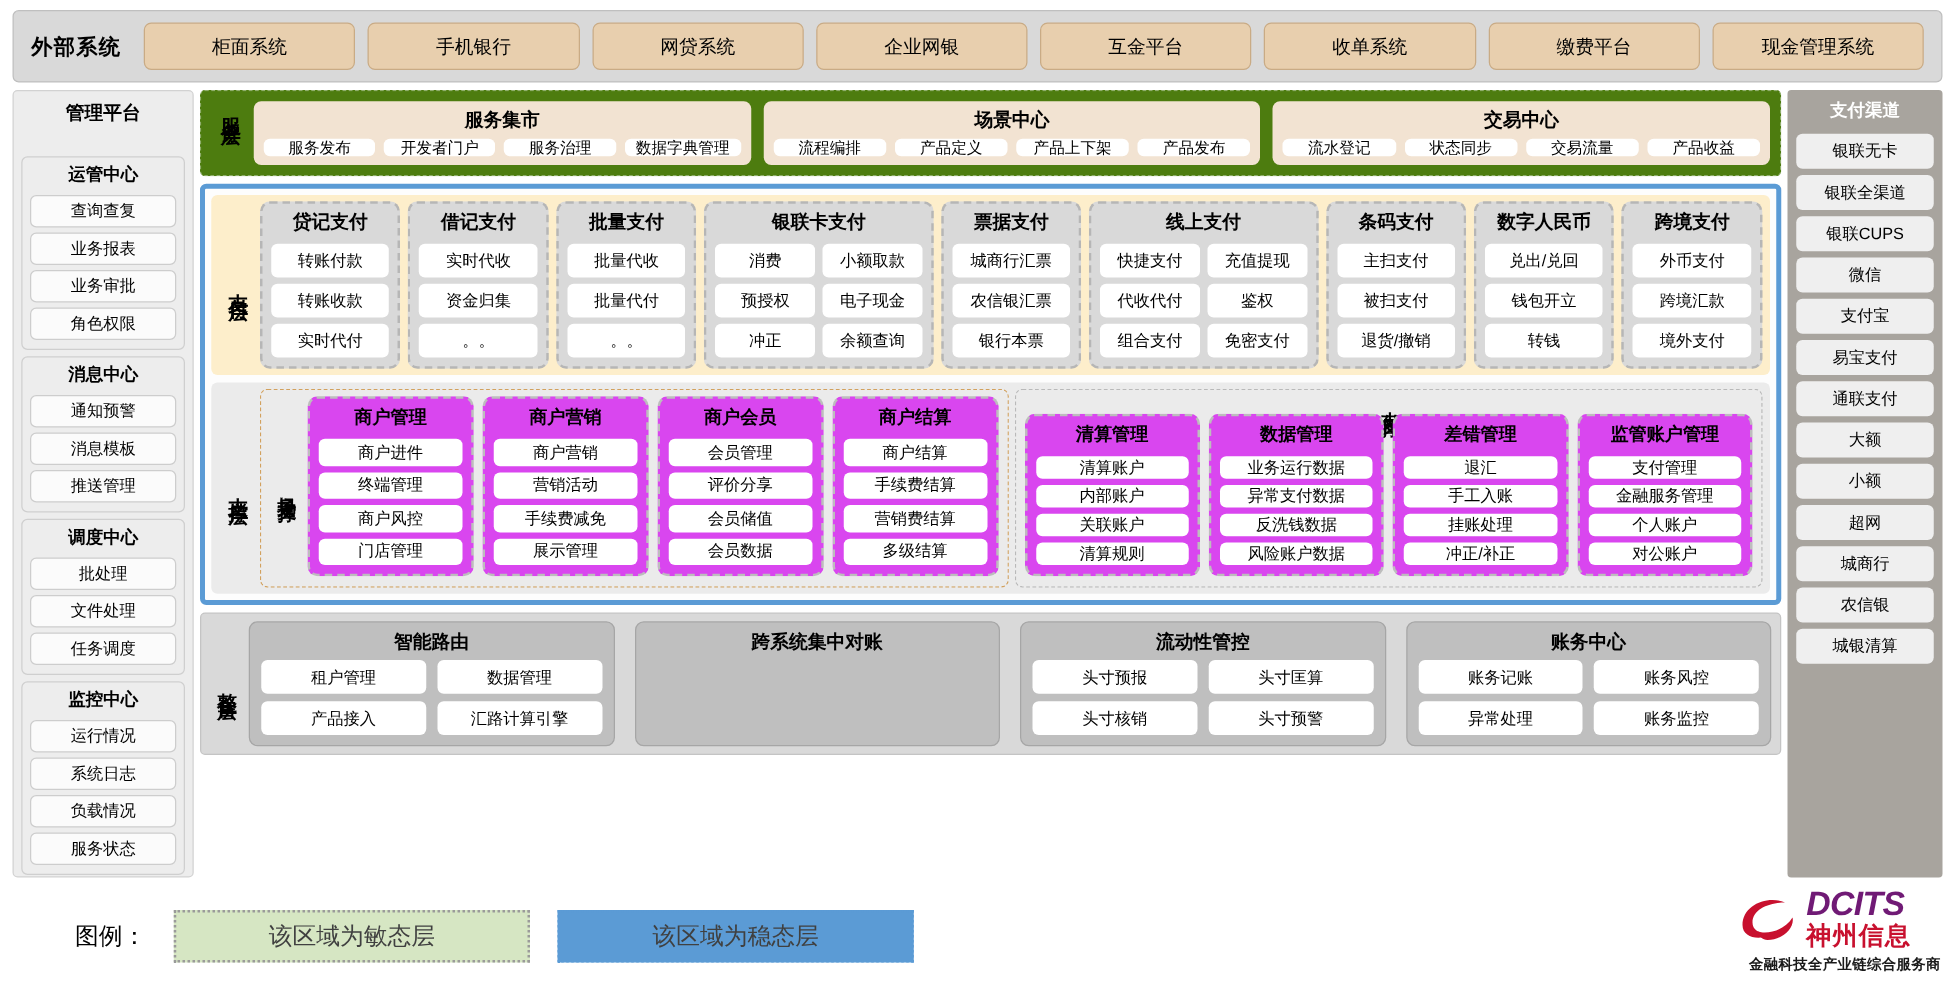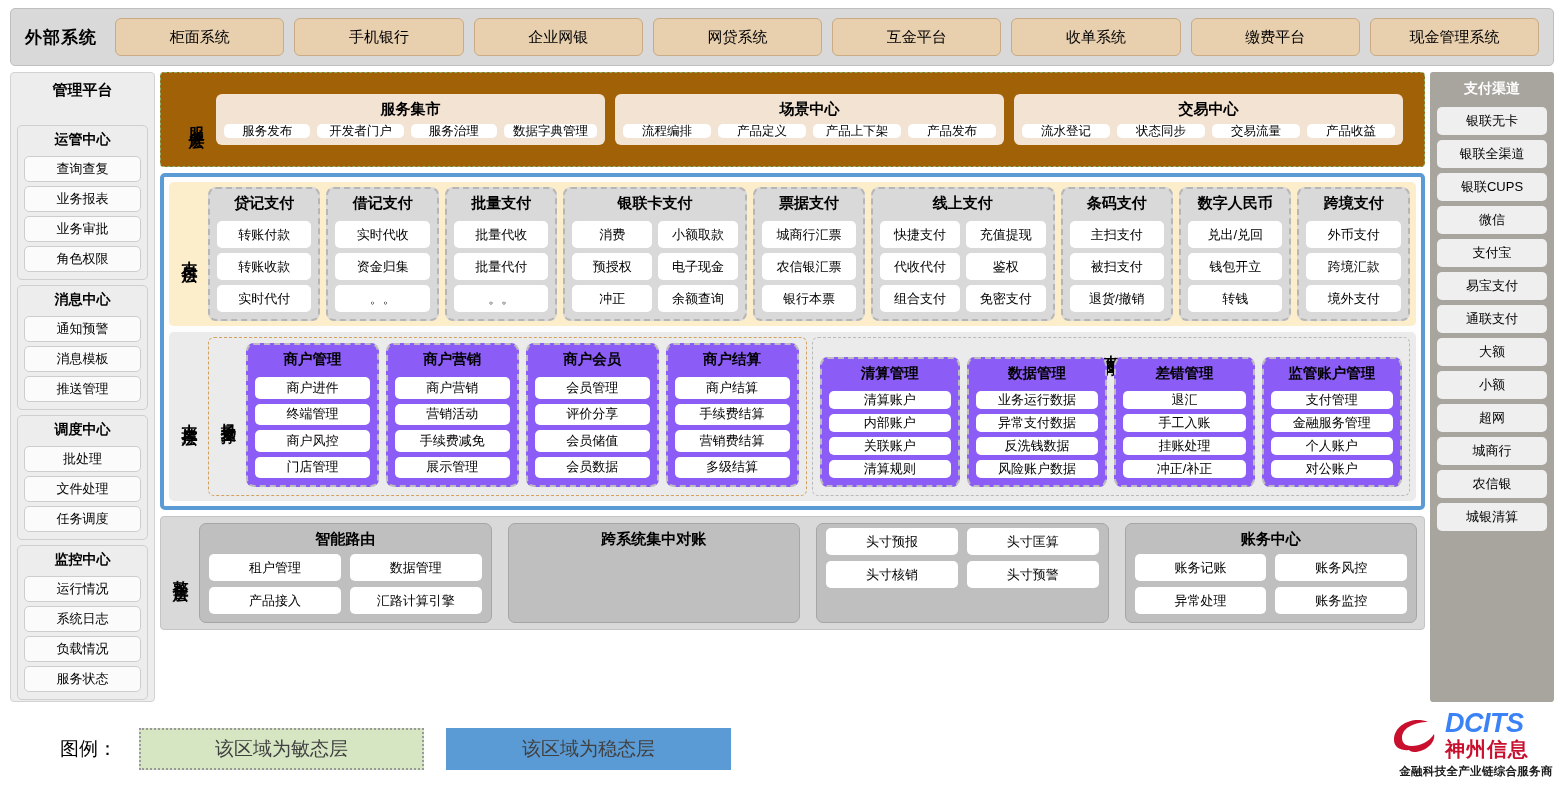--- a/index.html
+++ b/index.html
@@ -57,22 +57,22 @@
     background: #efefef; border-radius: 5px; height: 28px;
     display: flex; align-items: center; justify-content: center;
     font-size: 13px; color: #000; white-space: nowrap;
   }
 
   
   .center { position: absolute; left: 160px; top: 72px; width: 1265px; }
 
   
   .svc-layer {
-    background: #a16207; border: 1px dashed #8fae6c; border-radius: 4px;
-    padding: 21px; display: flex; gap: 6px; align-items: center;
+    background: #4d7c0f; border: 1px dashed #8fae6c; border-radius: 4px;
+    padding: 8px; display: flex; gap: 6px; align-items: flex-start;
   }
   .vlabel {
     writing-mode: vertical-rl; text-orientation: upright;
     font-size: 16px; font-weight: bold; letter-spacing: 4px;
     display: flex; align-items: center; justify-content: center;
     min-width: 28px; color: #000;
   }
   .svc-box {
     flex: 1; background: #f2e3d2; border-radius: 6px; padding: 4px 8px 7px;
   }
@@ -114,21 +114,21 @@
   .sup-layer {
     margin-top: 6px; background: #ebebeb; border-radius: 5px; padding: 5px 6px;
     display: flex; gap: 5px; align-items: stretch;
   }
   .sup-area {
     flex: 1; border-radius: 6px; padding: 5px 7px 8px; display: flex; gap: 6px;
   }
   .sup-area.scene { border: 1px dashed #d2a15e; }
   .sup-area.paysup { border: 1px dashed #b9b9b9; flex-direction: column; }
   .sup-card {
-    background: #8b5cf6; border: 2px dashed #bdbdbd; border-radius: 8px;
+    background: #d946ef; border: 2px dashed #bdbdbd; border-radius: 8px;
     padding: 4px 7px 7px; flex: 1; display: flex; flex-direction: column; gap: 5px;
   }
   .sup-card-title { text-align: center; font-size: 14.5px; font-weight: bold; padding: 1px 0 3px; white-space: nowrap; }
 
   
   .int-layer {
     margin-top: 6px; background: #d9d9d9; border: 1px solid #c4c4c4; border-radius: 4px;
     padding: 6px 7px; display: flex; gap: 7px; align-items: stretch;
   }
   .int-cards { flex: 1; display: flex; gap: 16px; }
@@ -146,36 +146,36 @@
     height: 42px; width: 285px; display: flex; align-items: center; justify-content: center;
     font-size: 19px; color: #404040;
   }
   .legend-agile { background: #d6e6c3; border: 2px dotted #9a9a9a; }
   .legend-stable { background: #5b9bd5; border: 2px dotted #5b9bd5; }
 
   
   .logo { position: absolute; left: 1388px; top: 710px; width: 176px; }
   .logo-row { display: flex; align-items: center; gap: 5px; }
   .logo-text { display: flex; flex-direction: column; line-height: 1; }
-  .logo-en { font-size: 27px; font-weight: bold; color: #3b82f6; letter-spacing: -0.5px; font-style: italic; }
+  .logo-en { font-size: 27px; font-weight: bold; color: #701a75; letter-spacing: -0.5px; font-style: italic; }
   .logo-cn { font-size: 20px; font-weight: bold; color: #c8102e; letter-spacing: 1px; margin-top: 2px; }
   .logo-tag { font-size: 11.5px; font-weight: bold; color: #1a1a1a; margin-top: 5px; text-align: center; letter-spacing: 0.3px; }
 </style>
 </head>
 <body>
 
 <div class="page">
 
   <div class="ext-bar">
     <div class="ext-title">外部系统</div>
     <div class="ext-list" id="ext-list">
         <div class="ext-item">柜面系统</div>
         <div class="ext-item">手机银行</div>
+        <div class="ext-item">网贷系统</div>
         <div class="ext-item">企业网银</div>
-        <div class="ext-item">网贷系统</div>
         <div class="ext-item">互金平台</div>
         <div class="ext-item">收单系统</div>
         <div class="ext-item">缴费平台</div>
         <div class="ext-item">现金管理系统</div>
       </div>
   </div>
 
   <div class="mgmt">
     <div class="mgmt-title">管理平台</div>
     <div id="mgmt-groups" style="display:flex;flex-direction:column;gap:5px;">
@@ -482,20 +482,21 @@
               <div class="pill">租户管理</div>
               <div class="pill">数据管理</div>
               <div class="pill">产品接入</div>
               <div class="pill">汇路计算引擎</div>
             </div>
           </div>
           <div class="int-card">
             <div class="int-card-title">跨系统集中对账</div>
           </div>
           <div class="int-card">
+            <div class="int-card-title">流动性管控</div>
             <div class="int-grid">
               <div class="pill">头寸预报</div>
               <div class="pill">头寸匡算</div>
               <div class="pill">头寸核销</div>
               <div class="pill">头寸预警</div>
             </div>
           </div>
           <div class="int-card">
             <div class="int-card-title">账务中心</div>
             <div class="int-grid">

